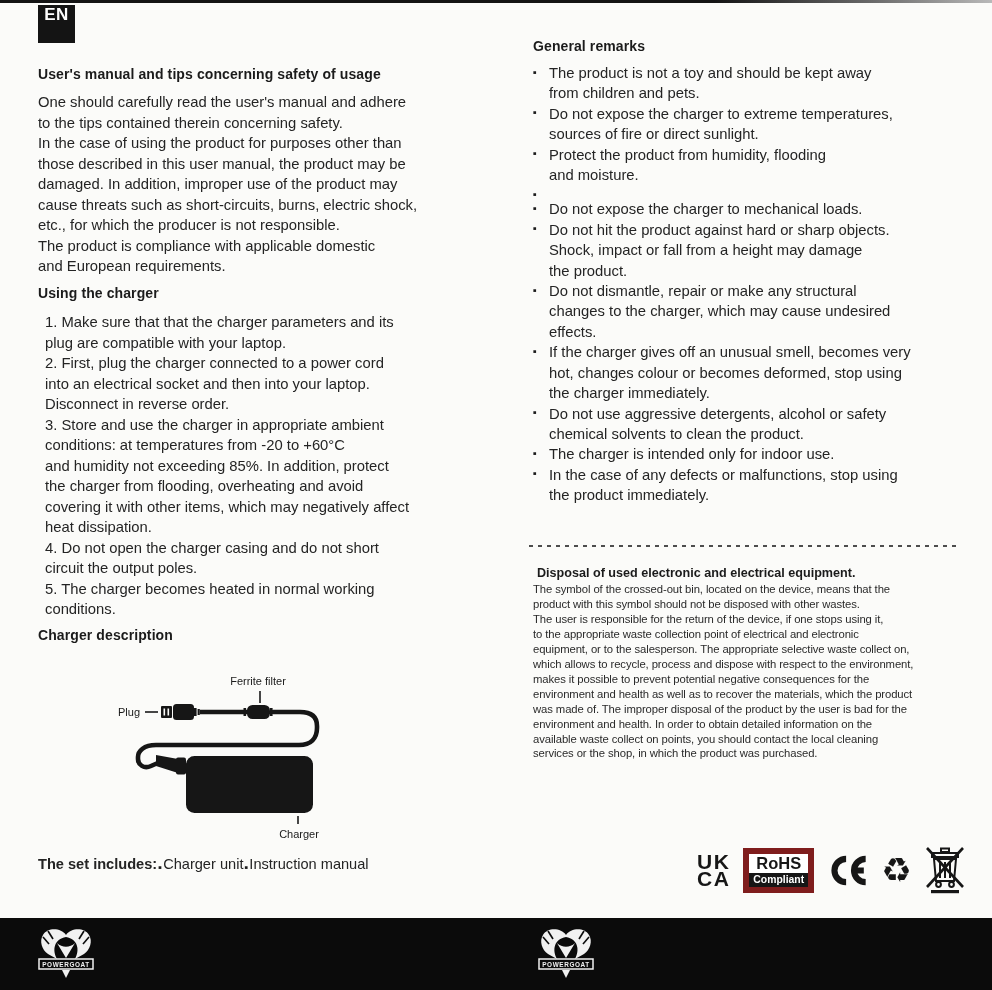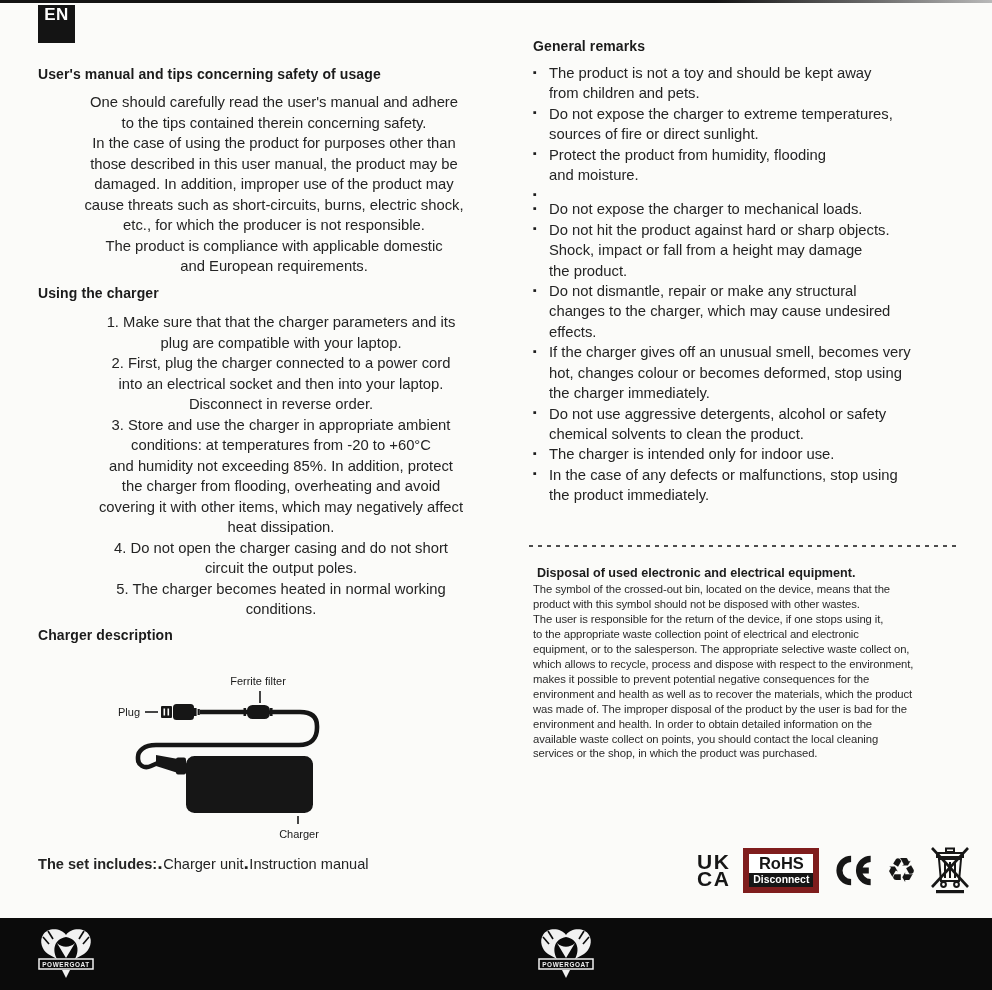--- a/index.html
+++ b/index.html
@@ -9,21 +9,21 @@
     font-family:"Liberation Sans", sans-serif;
     color:#242424;
     -webkit-font-smoothing:antialiased;
   }
   .abs{position:absolute;}
   .top-rule{top:0;left:0;width:100%;height:3px;
     background:linear-gradient(90deg,#141414 0%,#141414 72%,#6a6a6a 88%,#b9b9b9 100%);}
   .en-badge{left:38px;top:5px;width:37px;height:38px;background:#141414;color:#fff;
     display:flex;justify-content:center;font-weight:700;font-size:17px;letter-spacing:.5px;}
   h2.sec{margin:0;font-size:14px;font-weight:700;color:#1b1b1b;letter-spacing:.1px;}
-  .body{font-size:14.8px;line-height:20.5px;white-space:pre-line;color:#242424;text-align:center;}
+  .body{font-size:14.8px;line-height:20.5px;white-space:pre-line;color:#242424;}
   .small-h{margin:4px;font-size:12.6px;font-weight:700;color:#1b1b1b;}
   .small-body{font-size:11.3px;line-height:14.95px;letter-spacing:-0.1px;white-space:pre-line;color:#2a2a2a;}
   
   .lh1{left:38px;top:66px;}
   .lp1{left:38px;top:92px;width:472px;}
   .lh2{left:38px;top:285px;}
   .lp2{left:45px;top:312px;width:472px;}
   .lh3{left:38px;top:627px;}
   .diagram{left:100px;top:666px;}
   .set-includes{left:38px;top:856px;font-size:14.6px;display:flex;align-items:flex-end;gap:1px;}
@@ -207,21 +207,21 @@
 available waste collect on points, you should contact the local cleaning
 services or the shop, in which the product was purchased.</div>
 
 <div class="abs marks">
   <div class="ukca">
     <span>UK</span>
     <span>CA</span>
   </div>
   <div class="rohs">
     <span class="rt">RoHS</span>
-    <span class="rb">Disconnect</span>
+    <span class="rb">Compliant</span>
   </div>
   <svg width="41" height="33" viewBox="0 0 44 33" aria-label="CE">
     <path d="M 20.5,4 A 12.5,12.5 0 1 0 20.5,29" fill="none" stroke="#161616" stroke-width="6.6"></path>
     <path d="M 41.5,4 A 12.5,12.5 0 1 0 41.5,29 M 27.5,16.5 H 39.5" fill="none" stroke="#161616" stroke-width="6.6"></path>
   </svg>
   <span class="recycle">♻</span>
   <svg width="40" height="48" viewBox="0 0 40 48">
     <g stroke="#161616" fill="none" stroke-width="2">
       <rect x="16" y="2.5" width="8" height="3.5"></rect>
       <rect x="7" y="7" width="26" height="4"></rect>

